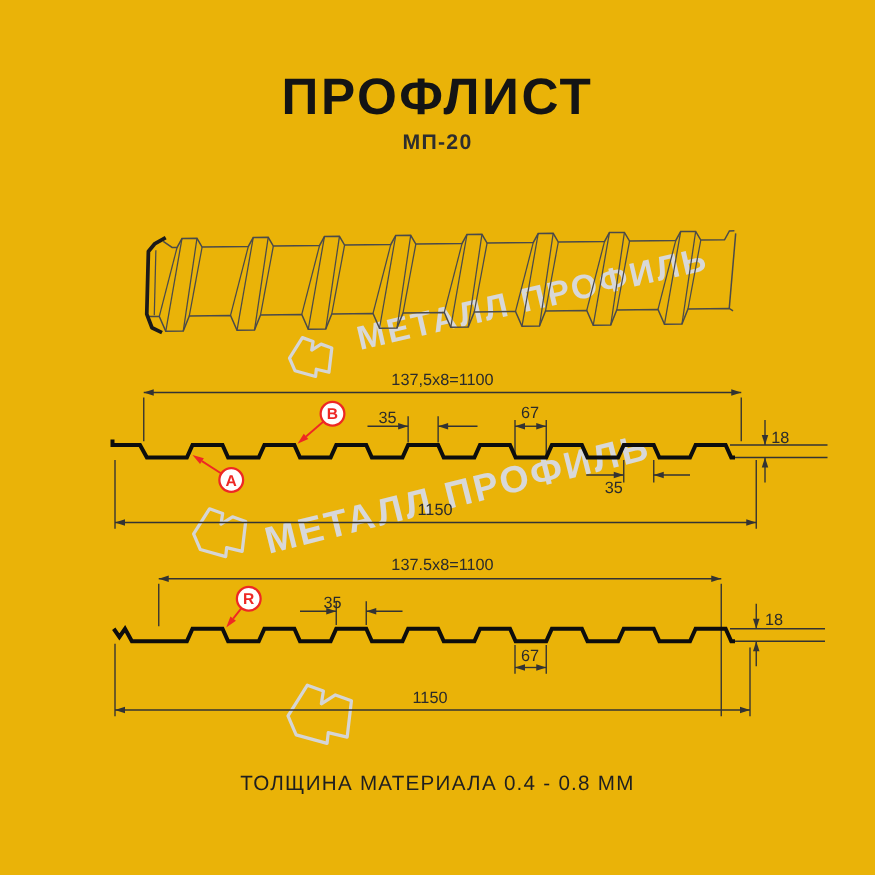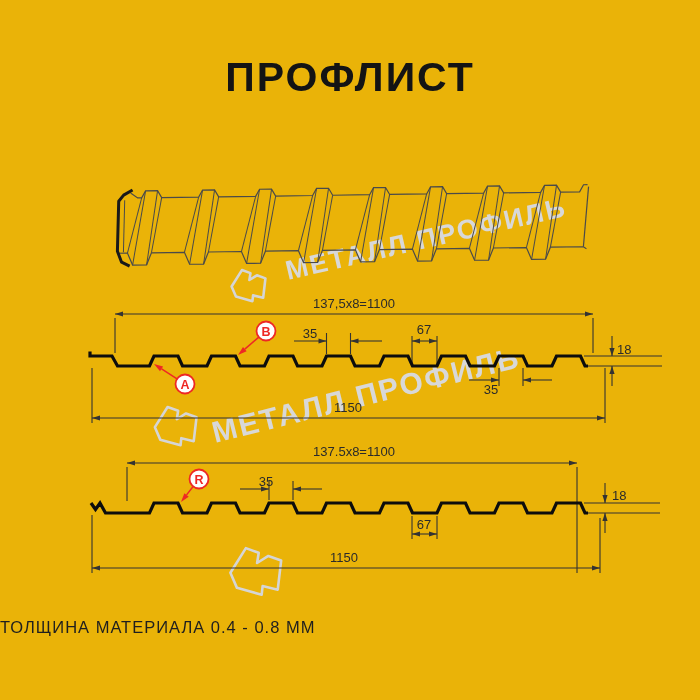--- a/index.html
+++ b/index.html
@@ -2,32 +2,33 @@
 <html><head>
 <meta charset="utf-8">
 <style>
   html,body{margin:0;padding:0;background:#fff;}
   .page{position:relative;width:700px;height:700px;background:#eab308;overflow:hidden;
         font-family:"Liberation Sans",sans-serif;}
   .title{position:absolute;top:54px;left:0;width:700px;text-align:center;
          font-size:41px;font-weight:800;letter-spacing:2px;color:#141414;}
   .subtitle{position:absolute;top:104px;left:0;width:700px;text-align:center;
          font-size:17px;font-weight:bold;letter-spacing:1px;color:#2e2e2e;}
-  .footer-note{position:absolute;top:618px;left:0;width:700px;
+  .footer-note{position:absolute;top:618px;left:0;width:700px;text-align:center;
          font-size:16.5px;letter-spacing:1px;color:#1f1f1f;}
   svg{position:absolute;left:0;top:0;}
   text.dim{font-family:"Liberation Sans",sans-serif;font-size:13px;fill:#2b2b2b;}
   text.lab{font-family:"Liberation Sans",sans-serif;font-size:12.5px;font-weight:bold;}
   text.wm{font-family:"Liberation Sans",sans-serif;font-weight:bold;}
 </style>
 </head>
 <body>
 
 <div class="page">
   <div class="title">ПРОФЛИСТ</div>
+  <div class="subtitle">МП-20</div>
 
   <svg width="700" height="700" viewBox="0 0 700 700">
 
     <g>
       <g id="wm-logo-1">
           <path d="M8,40 L30,10 L46,17 L43,30 L58,22 L74,29 L67,66 L48,60 L46,71 L15,60 Z" fill="none" stroke="#d5d5d5" stroke-width="5" stroke-linejoin="round" transform="translate(226,266) rotate(-4) scale(0.52)"></path>
         </g>
       <g transform="rotate(-13 288 280)">
         <text class="wm" x="288" y="280" font-size="27" letter-spacing="2" fill="#d8d8d8">МЕТАЛЛ ПРОФИЛЬ</text>
       </g>

